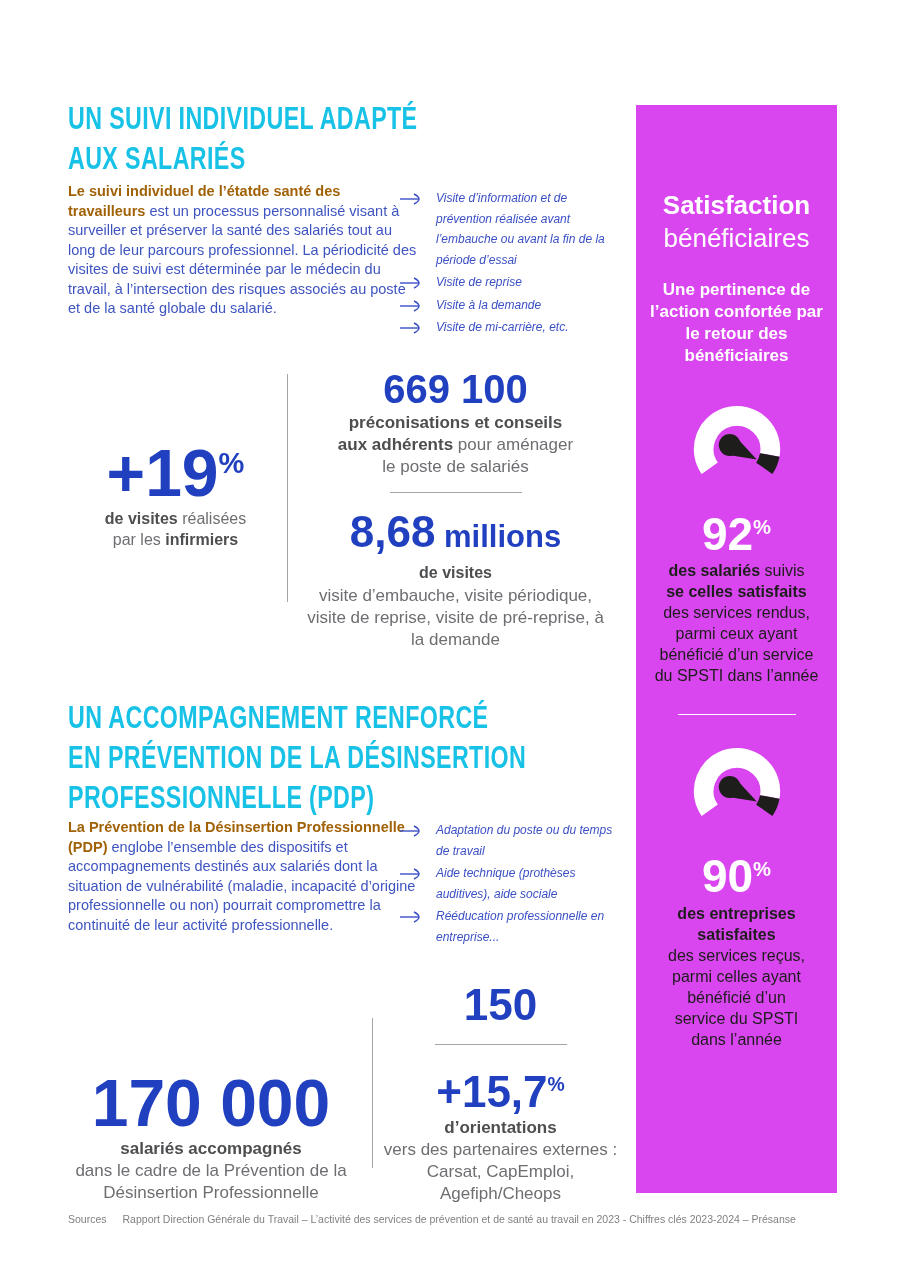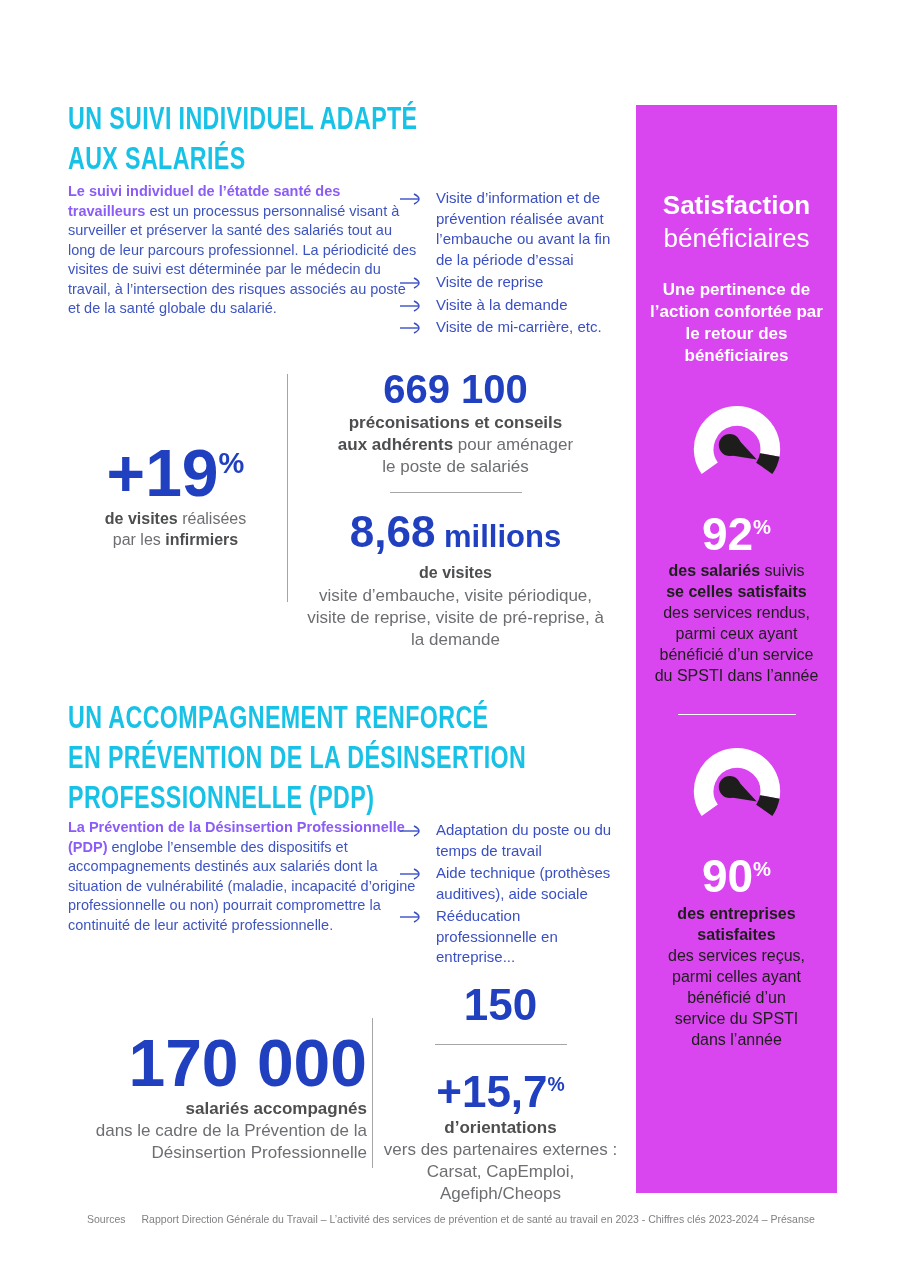--- a/index.html
+++ b/index.html
@@ -5,25 +5,25 @@
   html,body{margin:0;padding:0;background:#e8e8e8;}
   .page{position:relative;width:905px;height:1280px;background:#ffffff;margin:0 auto;
         font-family:"Liberation Sans", sans-serif;overflow:hidden;}
 
   
   .sec-title{position:absolute;color:#18c2e6;font-weight:bold;font-size:31px;line-height:40px;
              transform:scaleX(0.75);transform-origin:left top;white-space:nowrap;letter-spacing:0.5px;}
 
   
   .body-text{position:absolute;width:350px;font-size:14.5px;line-height:19.5px;color:#3e54c0;margin:0;}
-  .body-text .lead{font-weight:bold;color:#8b5cf6;}
+  .body-text .lead{font-weight:bold;color:#a16207;}
 
   
   .bullets{position:absolute;width:226px;display:flex;flex-direction:column;gap:2px;color:#3a4fc4;}
-  .bullet{display:flex;font-size:15px;line-height:20.5px;}
+  .bullet{display:flex;font-size:12px;line-height:20.5px;font-style:italic;}
   .bullet .arrow{flex:0 0 auto;margin:5px 7px 0 0;}
 
   
   .stat{position:absolute;text-align:center;}
   .num{color:#2140c0;font-weight:bold;font-size:40px;line-height:46px;}
   .num-big{font-size:66px;line-height:70px;}
   .num-mid{font-size:44px;line-height:50px;}
   .num .unit{font-size:31px;}
   .pct{font-size:44%;vertical-align:super;font-weight:bold;}
   .label-line{font-size:17px;line-height:22px;color:#6d6e71;}
@@ -41,21 +41,21 @@
   .g-sub{margin:24px auto 0;width:186px;color:#ffffff;font-weight:bold;font-size:17px;line-height:22px;}
   .gauge{display:block;margin:30px auto 0;}
   .g-val{margin-top:10px;color:#ffffff;font-weight:bold;font-size:46px;line-height:48px;}
   .g-text{margin:2px auto 0;width:172px;font-size:16px;line-height:21px;}
   .g-text .b2{font-weight:bold;}
   .g-text .narrow{width:150px;margin:0 auto;}
   .g-hdiv{width:118px;border-top:1px solid #ffffff;margin:28px auto 24px;}
 
   
   .footer{position:absolute;left:68px;top:1213px;font-size:10.5px;color:#808184;white-space:nowrap;}
-  .footer .flabel{margin-right:16px;margin-left:19px;}
+  .footer .flabel{margin-right:16px;}
 </style>
 </head>
 <body>
 
 <div class="page">
 
   <div class="sec-title" style="left:68px;top:99px;">
     <div>UN SUIVI INDIVIDUEL ADAPTÉ</div>
     <div>AUX SALARIÉS</div>
   </div>
@@ -137,21 +137,21 @@
     </div>
     <div class="bullet">
       <svg class="arrow" width="30" height="12" viewBox="0 0 30 12">
           <path d="M1 6 H20" stroke="currentColor" stroke-width="1.4" fill="none"></path>
           <path d="M15 1 Q25 6 15 11" stroke="currentColor" stroke-width="1.4" fill="none"></path>
         </svg>
       <span>Rééducation professionnelle en entreprise...</span>
     </div>
   </div>
 
-  <div class="stat" style="left:55px;top:1028px;width:312px;text-align:right;">
+  <div class="stat" style="left:55px;top:1068px;width:312px;">
     <div class="num num-big">170 000</div>
     <div class="label-line"><span class="b">salariés accompagnés</span></div>
     <div class="label-line">dans le cadre de la Prévention de la Désinsertion Professionnelle</div>
   </div>
 
   <div class="v-div" style="left:372px;top:1018px;height:150px;"></div>
 
   <div class="stat" style="left:383px;top:980px;width:235px;">
     <div class="num num-mid">150</div>
     <div class="h-div"></div>

